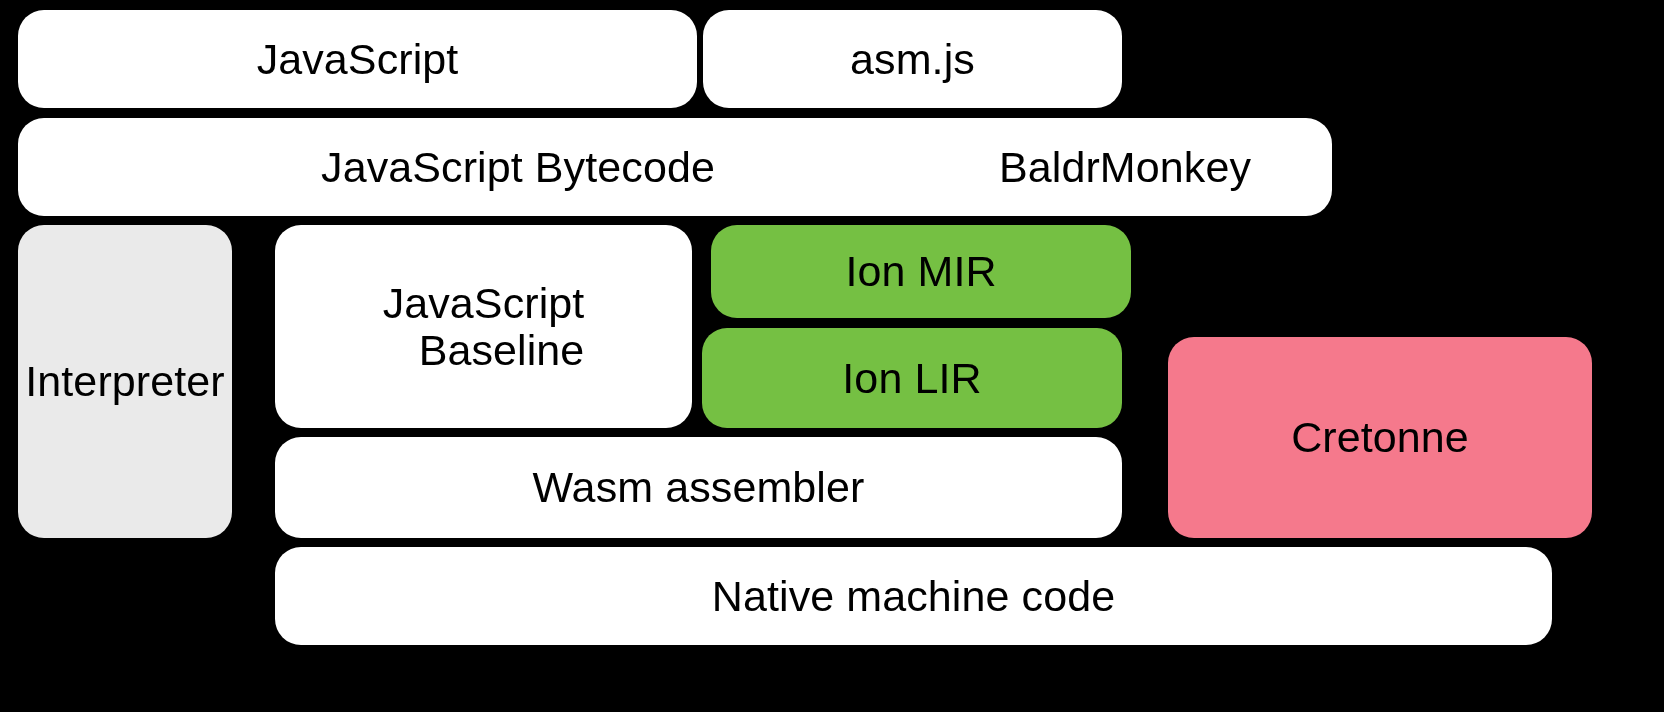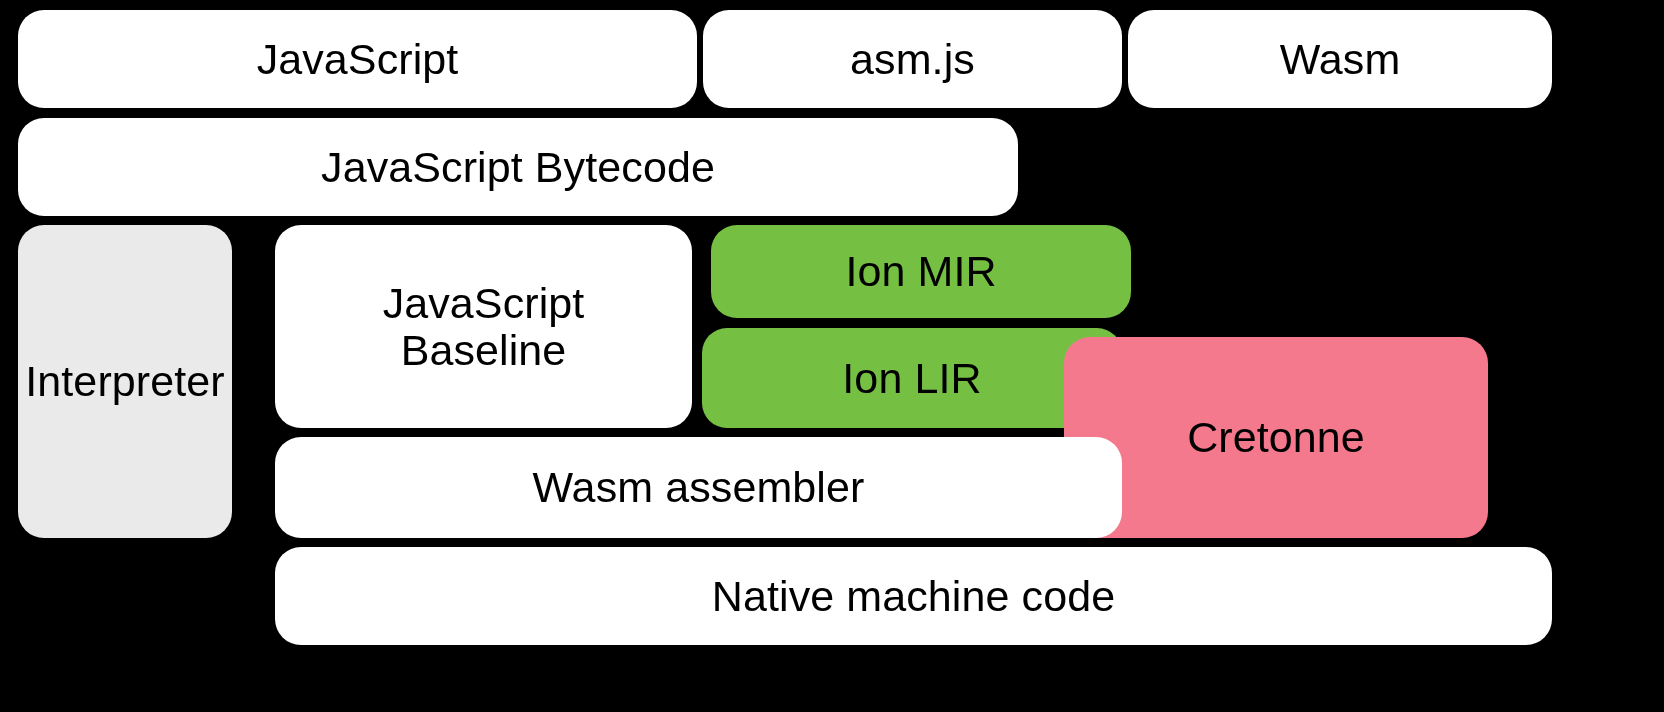--- a/index.html
+++ b/index.html
@@ -16,44 +16,44 @@
     height: 712px;
     background: #000000;
     overflow: hidden;
   }
   .node {
     position: absolute;
     box-sizing: border-box;
     display: flex;
     align-items: center;
     justify-content: center;
-    text-align: center;
+    text-align: right;
     border-radius: 26px;
     color: #000000;
     font-size: 43px;
     font-weight: 400;
     line-height: 1.08;
     letter-spacing: 0.1px;
     white-space: pre-line;
     padding: 0 10px;
   }
   .fill-white { background: #FFFFFF; }
   .fill-gray  { background: #EAEAEA; }
   .fill-green { background: #75C043; }
   .fill-pink  { background: #F5798C; }
 </style>
 </head>
 <body>
 
 <div id="stage" style="background: rgb(0, 0, 0);">
     <div class="node fill-white" style="left: 18px; top: 10px; width: 679px; height: 98px; color: rgb(0, 0, 0);">JavaScript</div>
     <div class="node fill-white" style="left: 703px; top: 10px; width: 419px; height: 98px; color: rgb(0, 0, 0);">asm.js</div>
-    <div class="node fill-white" style="left: 1128px; top: 10px; width: 424px; height: 98px; color: rgb(0, 0, 0);">Wasm</div>
     <div class="node fill-white" style="left: 18px; top: 118px; width: 1000px; height: 98px; color: rgb(0, 0, 0);">JavaScript Bytecode</div>
+    <div class="node fill-white" style="left: 918px; top: 118px; width: 414px; height: 98px; color: rgb(0, 0, 0);">BaldrMonkey</div>
     <div class="node fill-gray" style="left: 18px; top: 225px; width: 214px; height: 313px; color: rgb(0, 0, 0);">Interpreter</div>
     <div class="node fill-white" style="left: 275px; top: 225px; width: 417px; height: 203px; color: rgb(0, 0, 0);">JavaScript
 Baseline</div>
     <div class="node fill-green" style="left: 702px; top: 225px; width: 420px; height: 93px; color: rgb(0, 0, 0); margin-left: 9px;">Ion MIR</div>
     <div class="node fill-green" style="left: 702px; top: 328px; width: 420px; height: 100px; color: rgb(0, 0, 0); border-radius: 25px;">Ion LIR</div>
-    <div class="node fill-pink" style="left: 1064px; top: 337px; width: 424px; height: 201px; color: rgb(0, 0, 0);">Cretonne</div>
+    <div class="node fill-pink" style="left: 1168px; top: 337px; width: 424px; height: 201px; color: rgb(0, 0, 0);">Cretonne</div>
     <div class="node fill-white" style="left: 275px; top: 437px; width: 847px; height: 101px; color: rgb(0, 0, 0);">Wasm assembler</div>
     <div class="node fill-white" style="left: 275px; top: 547px; width: 1277px; height: 98px; color: rgb(0, 0, 0);">Native machine code</div>
   </div>
 
 </body></html>

